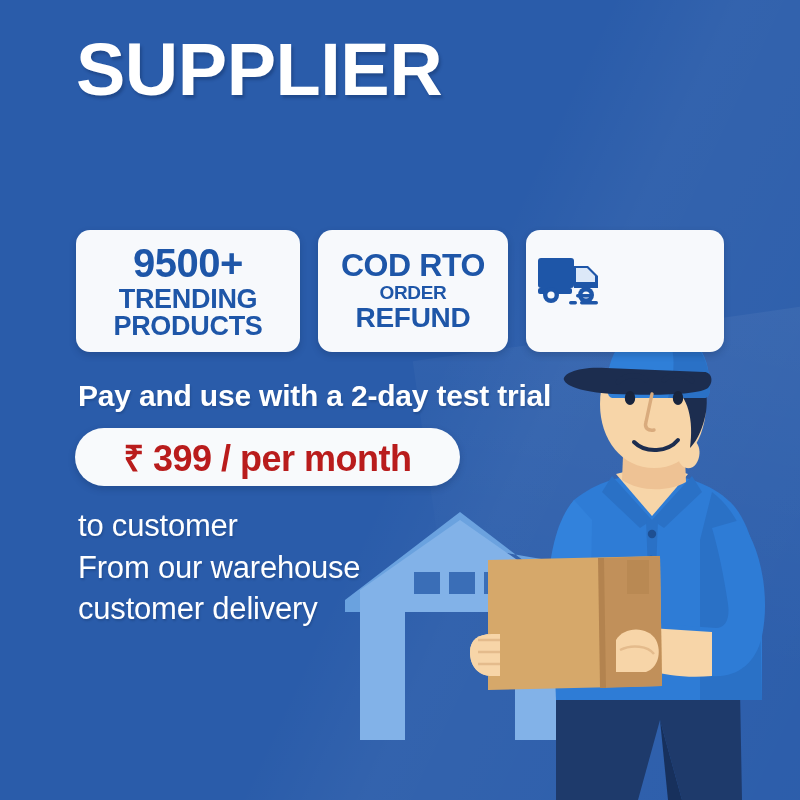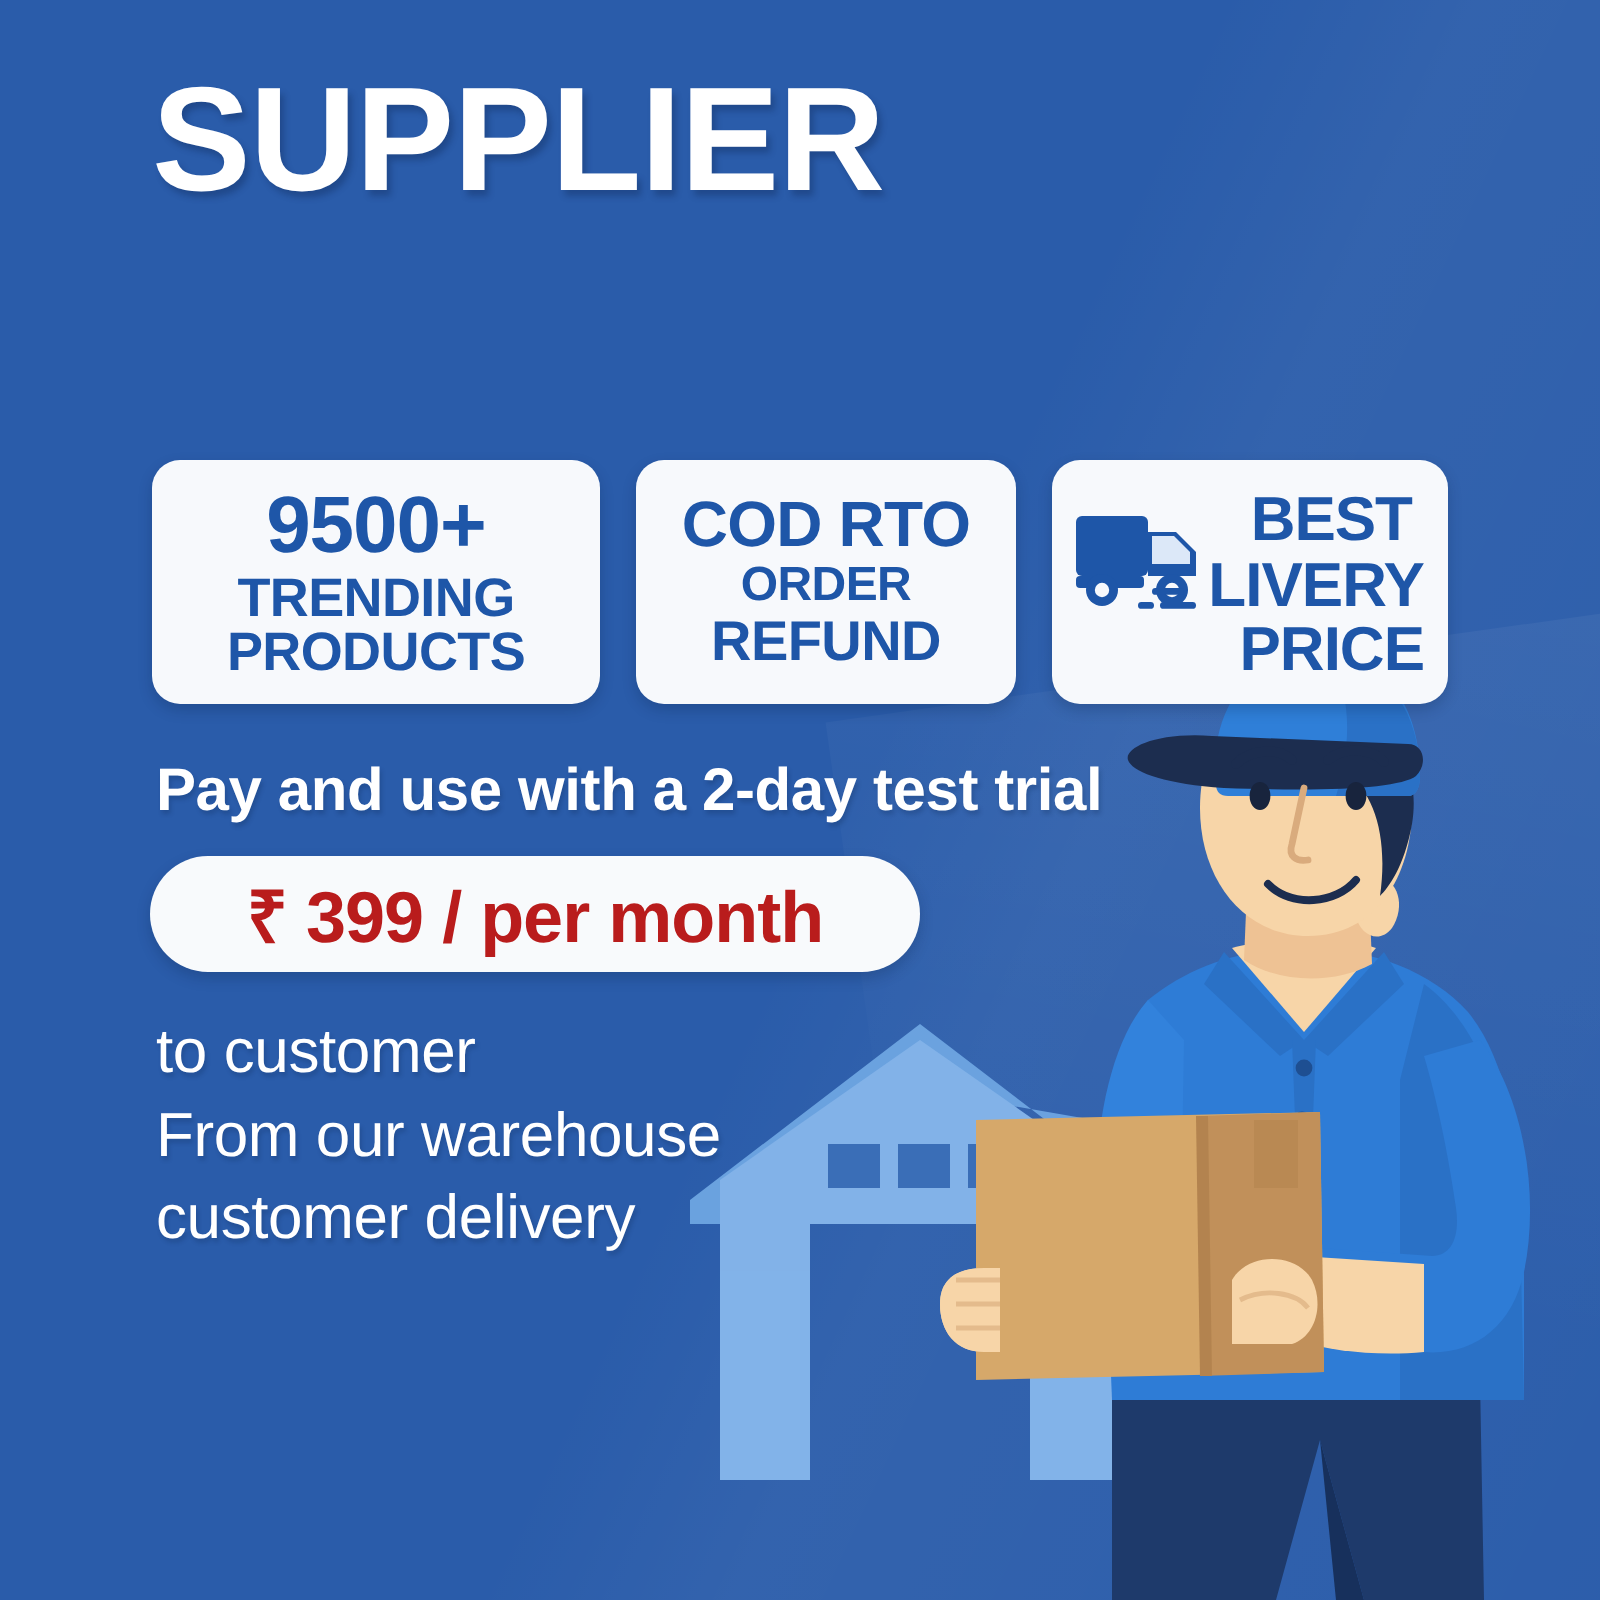--- a/index.html
+++ b/index.html
@@ -85,21 +85,21 @@
     margin-bottom: 3px;
   }
   .b1-sm {
     display: block;
     font-size: 27px;
     letter-spacing: -0.3px;
   }
   .b2-lines { line-height: 1.06; }
   .b2-lines span { display: block; }
   .b2-l1 { font-size: 32px; letter-spacing: -0.4px; }
-  .b2-l2 { font-size: 24px; letter-spacing: -0.3px; }
+  .b2-l2 { font-size: 19px; letter-spacing: -0.3px; }
   .b2-l3 { font-size: 28px; letter-spacing: -0.3px; }
 
   .b3-inner {
     position: relative;
     width: 100%;
     height: 100%;
   }
   .truck-icon {
     position: absolute;
     left: 10px;
@@ -311,25 +311,20 @@
           <path d="M40 18 L51 18 L59 26 L59 32 L40 32 Z" fill="#dce8f8"></path>
           <rect x="2" y="38" width="34" height="6" rx="2" fill="#1e56a8"></rect>
           <circle cx="15" cy="45" r="8" fill="#1e56a8"></circle>
           <circle cx="15" cy="45" r="3.6" fill="#f7f9fc"></circle>
           <circle cx="50" cy="45" r="8" fill="#1e56a8"></circle>
           <circle cx="50" cy="45" r="3.6" fill="#f7f9fc"></circle>
           <rect x="40" y="44" width="16" height="3.4" rx="1.7" fill="#1e56a8"></rect>
           <rect x="44" y="51" width="18" height="3.4" rx="1.7" fill="#1e56a8"></rect>
           <rect x="33" y="51" width="8" height="3.4" rx="1.7" fill="#1e56a8"></rect>
         </svg>
-        <div class="b3-text">
-          <span class="b3-l1">BEST</span>
-          <span class="b3-l2">LIVERY</span>
-          <span class="b3-l3">PRICE</span>
-        </div>
       </div>
     </div>
   </div>
 
   <div class="payline">Pay and use with a 2-day test trial</div>
 
   <div class="price-pill">
     <span class="price-text">₹ 399 / per month</span>
   </div>
 

